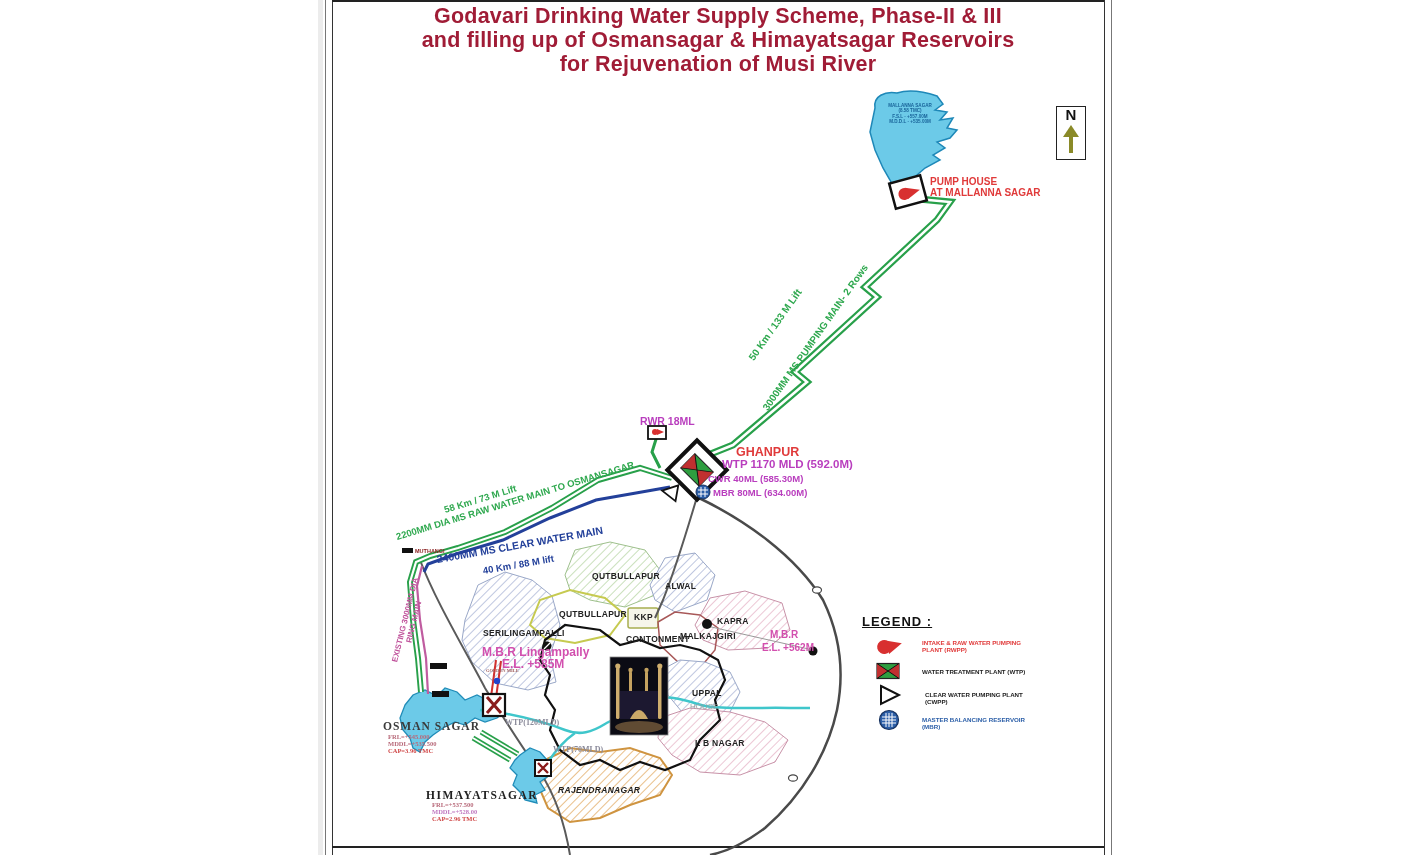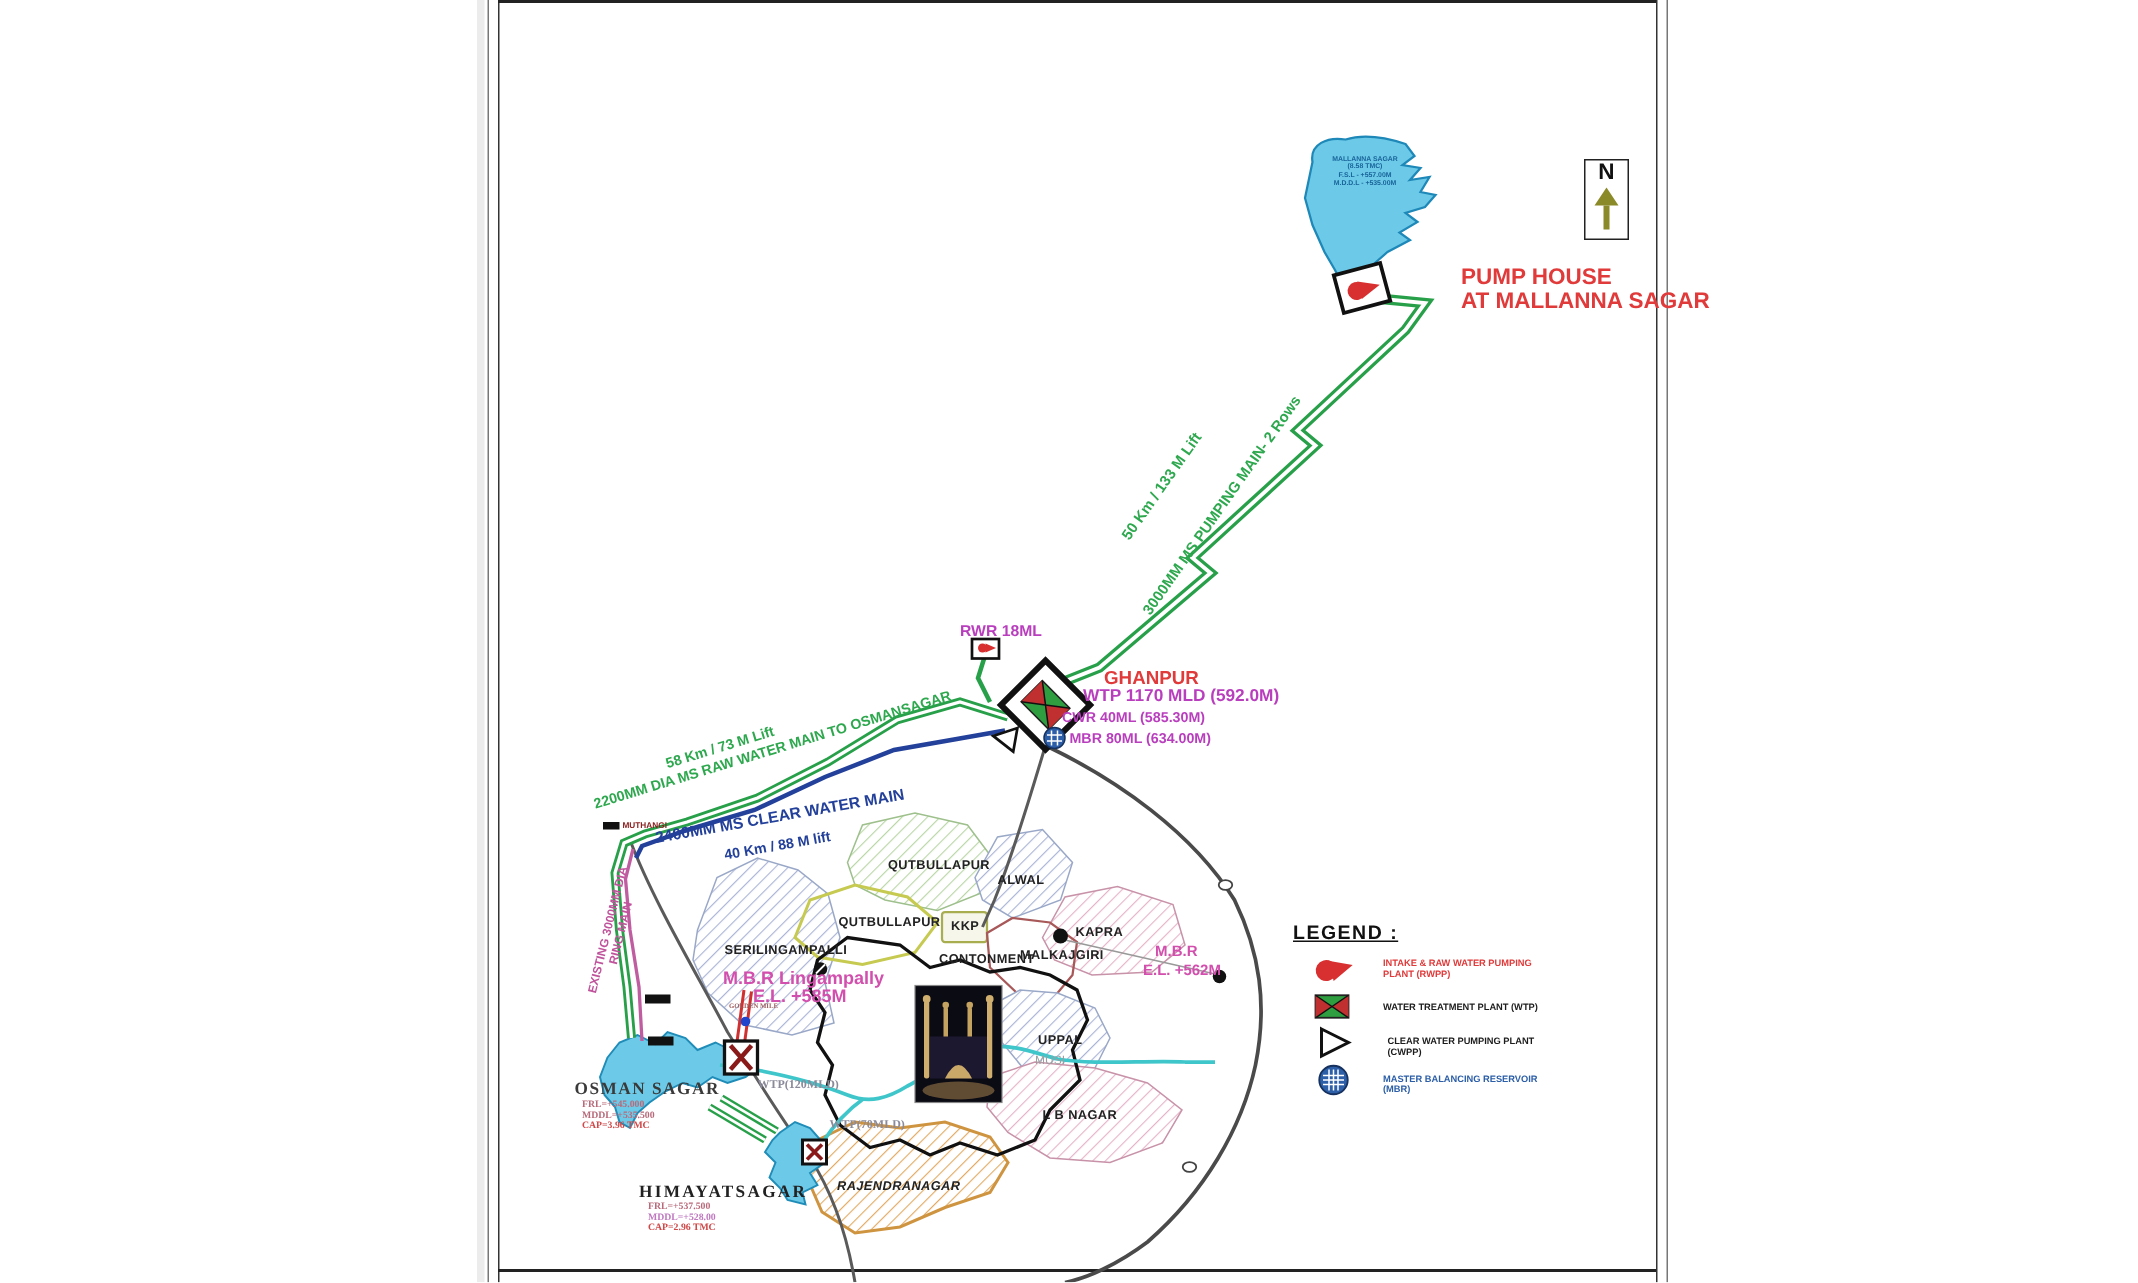--- a/index.html
+++ b/index.html
@@ -28,20 +28,25 @@
 <div class="canvas">
 
   <div class="shadow" style="left:318px;"></div>
   <div class="vline" style="left:325px;background:#777;"></div>
   <div class="vline" style="left:332px;"></div>
   <div class="vline" style="left:1104px;"></div>
   <div class="vline" style="left:1111px;background:#777;"></div>
   <div class="hline" style="left:332px;top:0;width:772px;"></div>
   <div class="hline" style="left:332px;top:846px;width:772px;"></div>
 
+  <div class="ttl" style="position:absolute;left:333px;top:4px;width:770px;">
+    <div>Godavari Drinking Water Supply Scheme, Phase-II &amp; III</div>
+    <div>and filling up of Osmansagar &amp; Himayatsagar Reservoirs</div>
+    <div>for Rejuvenation of Musi River</div>
+  </div>
 
   <svg width="1425" height="855" viewBox="0 0 1425 855" style="position:absolute;left:0;top:0;">
     <defs>
       <pattern id="hb" width="6" height="6" patternUnits="userSpaceOnUse" patternTransform="rotate(45)">
         <rect width="6" height="6" fill="#ffffff"></rect>
           <line x1="0" y1="0" x2="0" y2="6" stroke="#aab4d6" stroke-width="1.5"></line>
       </pattern>
       <pattern id="hg" width="6" height="6" patternUnits="userSpaceOnUse" patternTransform="rotate(45)">
         <rect width="6" height="6" fill="#ffffff"></rect>
           <line x1="0" y1="0" x2="0" y2="6" stroke="#b9d6a6" stroke-width="1.5"></line>
@@ -222,21 +227,21 @@
     </svg>
   </div>
 
   <div class="lbl mallanna-t" style="left:878px;top:103px;width:64px;">
     <div>MALLANNA SAGAR</div>
     <div>(8.58 TMC)</div>
     <div>F.S.L - +557.00M</div>
     <div>M.D.D.L - +535.00M</div>
   </div>
 
-  <div class="lbl red b" style="left:930px;top:177px;font-size:15px;margin-left:44px;">
+  <div class="lbl red b" style="left:930px;top:177px;font-size:10px;">
     <div>PUMP HOUSE</div>
     <div>AT MALLANNA SAGAR</div>
   </div>
 
   <div class="lbl grn b rot" style="left:756px;top:352px;font-size:10px;transform:rotate(-55deg);">50 Km / 133 M Lift</div>
   <div class="lbl grn b rot" style="left:770px;top:402px;font-size:10px;transform:rotate(-55deg);">3000MM MS PUMPING MAIN- 2 Rows</div>
   <div class="lbl grn b rot" style="left:446px;top:505px;font-size:9.5px;transform:rotate(-17deg);">58 Km / 73 M Lift</div>
   <div class="lbl grn b rot" style="left:398px;top:532px;font-size:9.5px;transform:rotate(-17deg);">2200MM DIA MS RAW WATER MAIN TO OSMANSAGAR</div>
   <div class="lbl navy b rot" style="left:438px;top:554px;font-size:10.5px;transform:rotate(-10deg);">2400MM MS CLEAR WATER MAIN</div>
   <div class="lbl navy b rot" style="left:484px;top:566px;font-size:9.5px;transform:rotate(-10deg);">40 Km / 88 M lift</div>
@@ -255,21 +260,21 @@
 
   <div class="lbl city" style="left:592px;top:572px;">QUTBULLAPUR</div>
   <div class="lbl city" style="left:665px;top:582px;">ALWAL</div>
   <div class="lbl city" style="left:559px;top:610px;">QUTBULLAPUR</div>
   <div class="lbl city" style="left:634px;top:613px;">KKP</div>
   <div class="lbl city" style="left:717px;top:617px;">KAPRA</div>
   <div class="lbl city" style="left:483px;top:629px;">SERILINGAMPALLI</div>
   <div class="lbl city" style="left:626px;top:635px;">CONTONMENT</div>
   <div class="lbl city" style="left:680px;top:632px;">MALKAJGIRI</div>
   <div class="lbl city" style="left:692px;top:689px;">UPPAL</div>
-  <div class="lbl" style="left:690px;top:703px;font-size:8px;color:#9aa0a0;">MUSI</div>
+  <div class="lbl" style="left:690px;top:703px;font-size:8px;color:#9aa0a0;">HOUSE</div>
   <div class="lbl city" style="left:695px;top:739px;">L B NAGAR</div>
   <div class="lbl city" style="left:558px;top:786px;font-style:italic;">RAJENDRANAGAR</div>
 
   <div class="lbl orch b" style="left:482px;top:646px;font-size:12px;">M.B.R Lingampally</div>
   <div class="lbl orch b" style="left:482px;top:658px;font-size:12px;margin-left:20px;">E.L. +585M</div>
   <div class="lbl serif" style="left:486px;top:669px;font-size:4.5px;color:#a06060;">GOLDEN MILE</div>
   <div class="lbl orch b" style="left:770px;top:630px;font-size:10px;">M.B.R</div>
   <div class="lbl orch b" style="left:762px;top:643px;font-size:10px;">E.L. +562M</div>
 
   <div class="lbl serif" style="left:383px;top:720px;font-size:11.5px;color:#3a3a3a;letter-spacing:1px;">OSMAN SAGAR</div>

